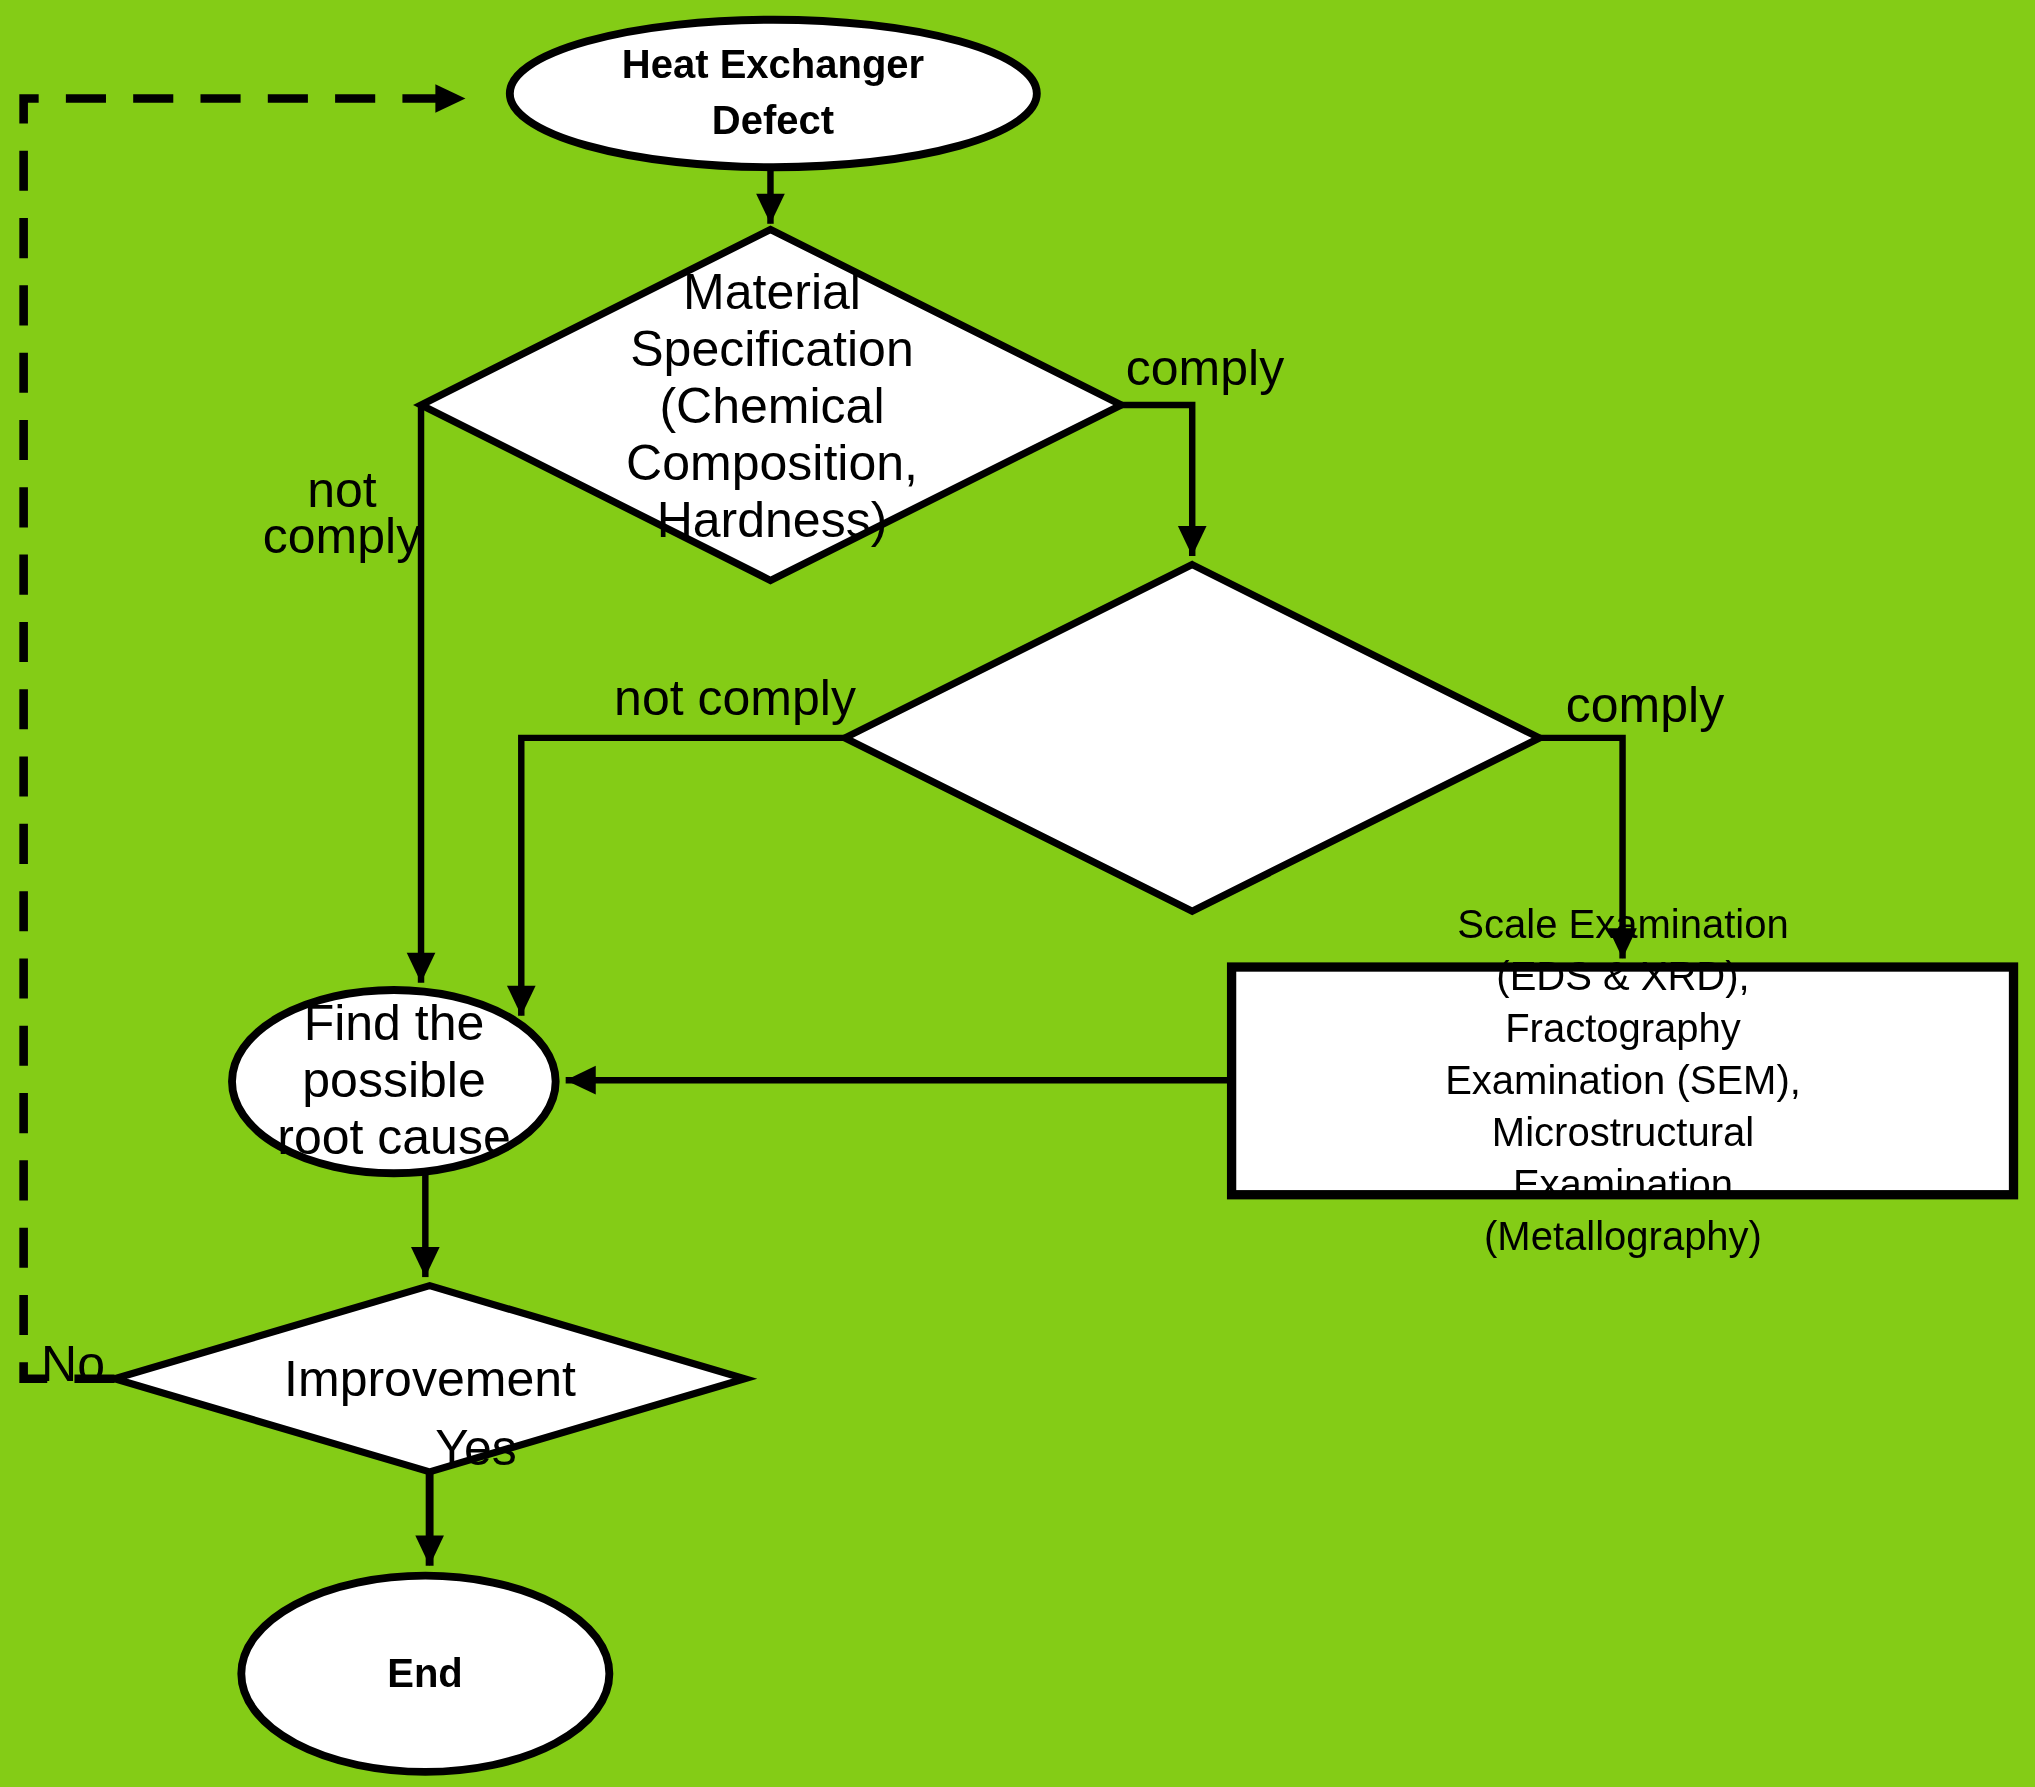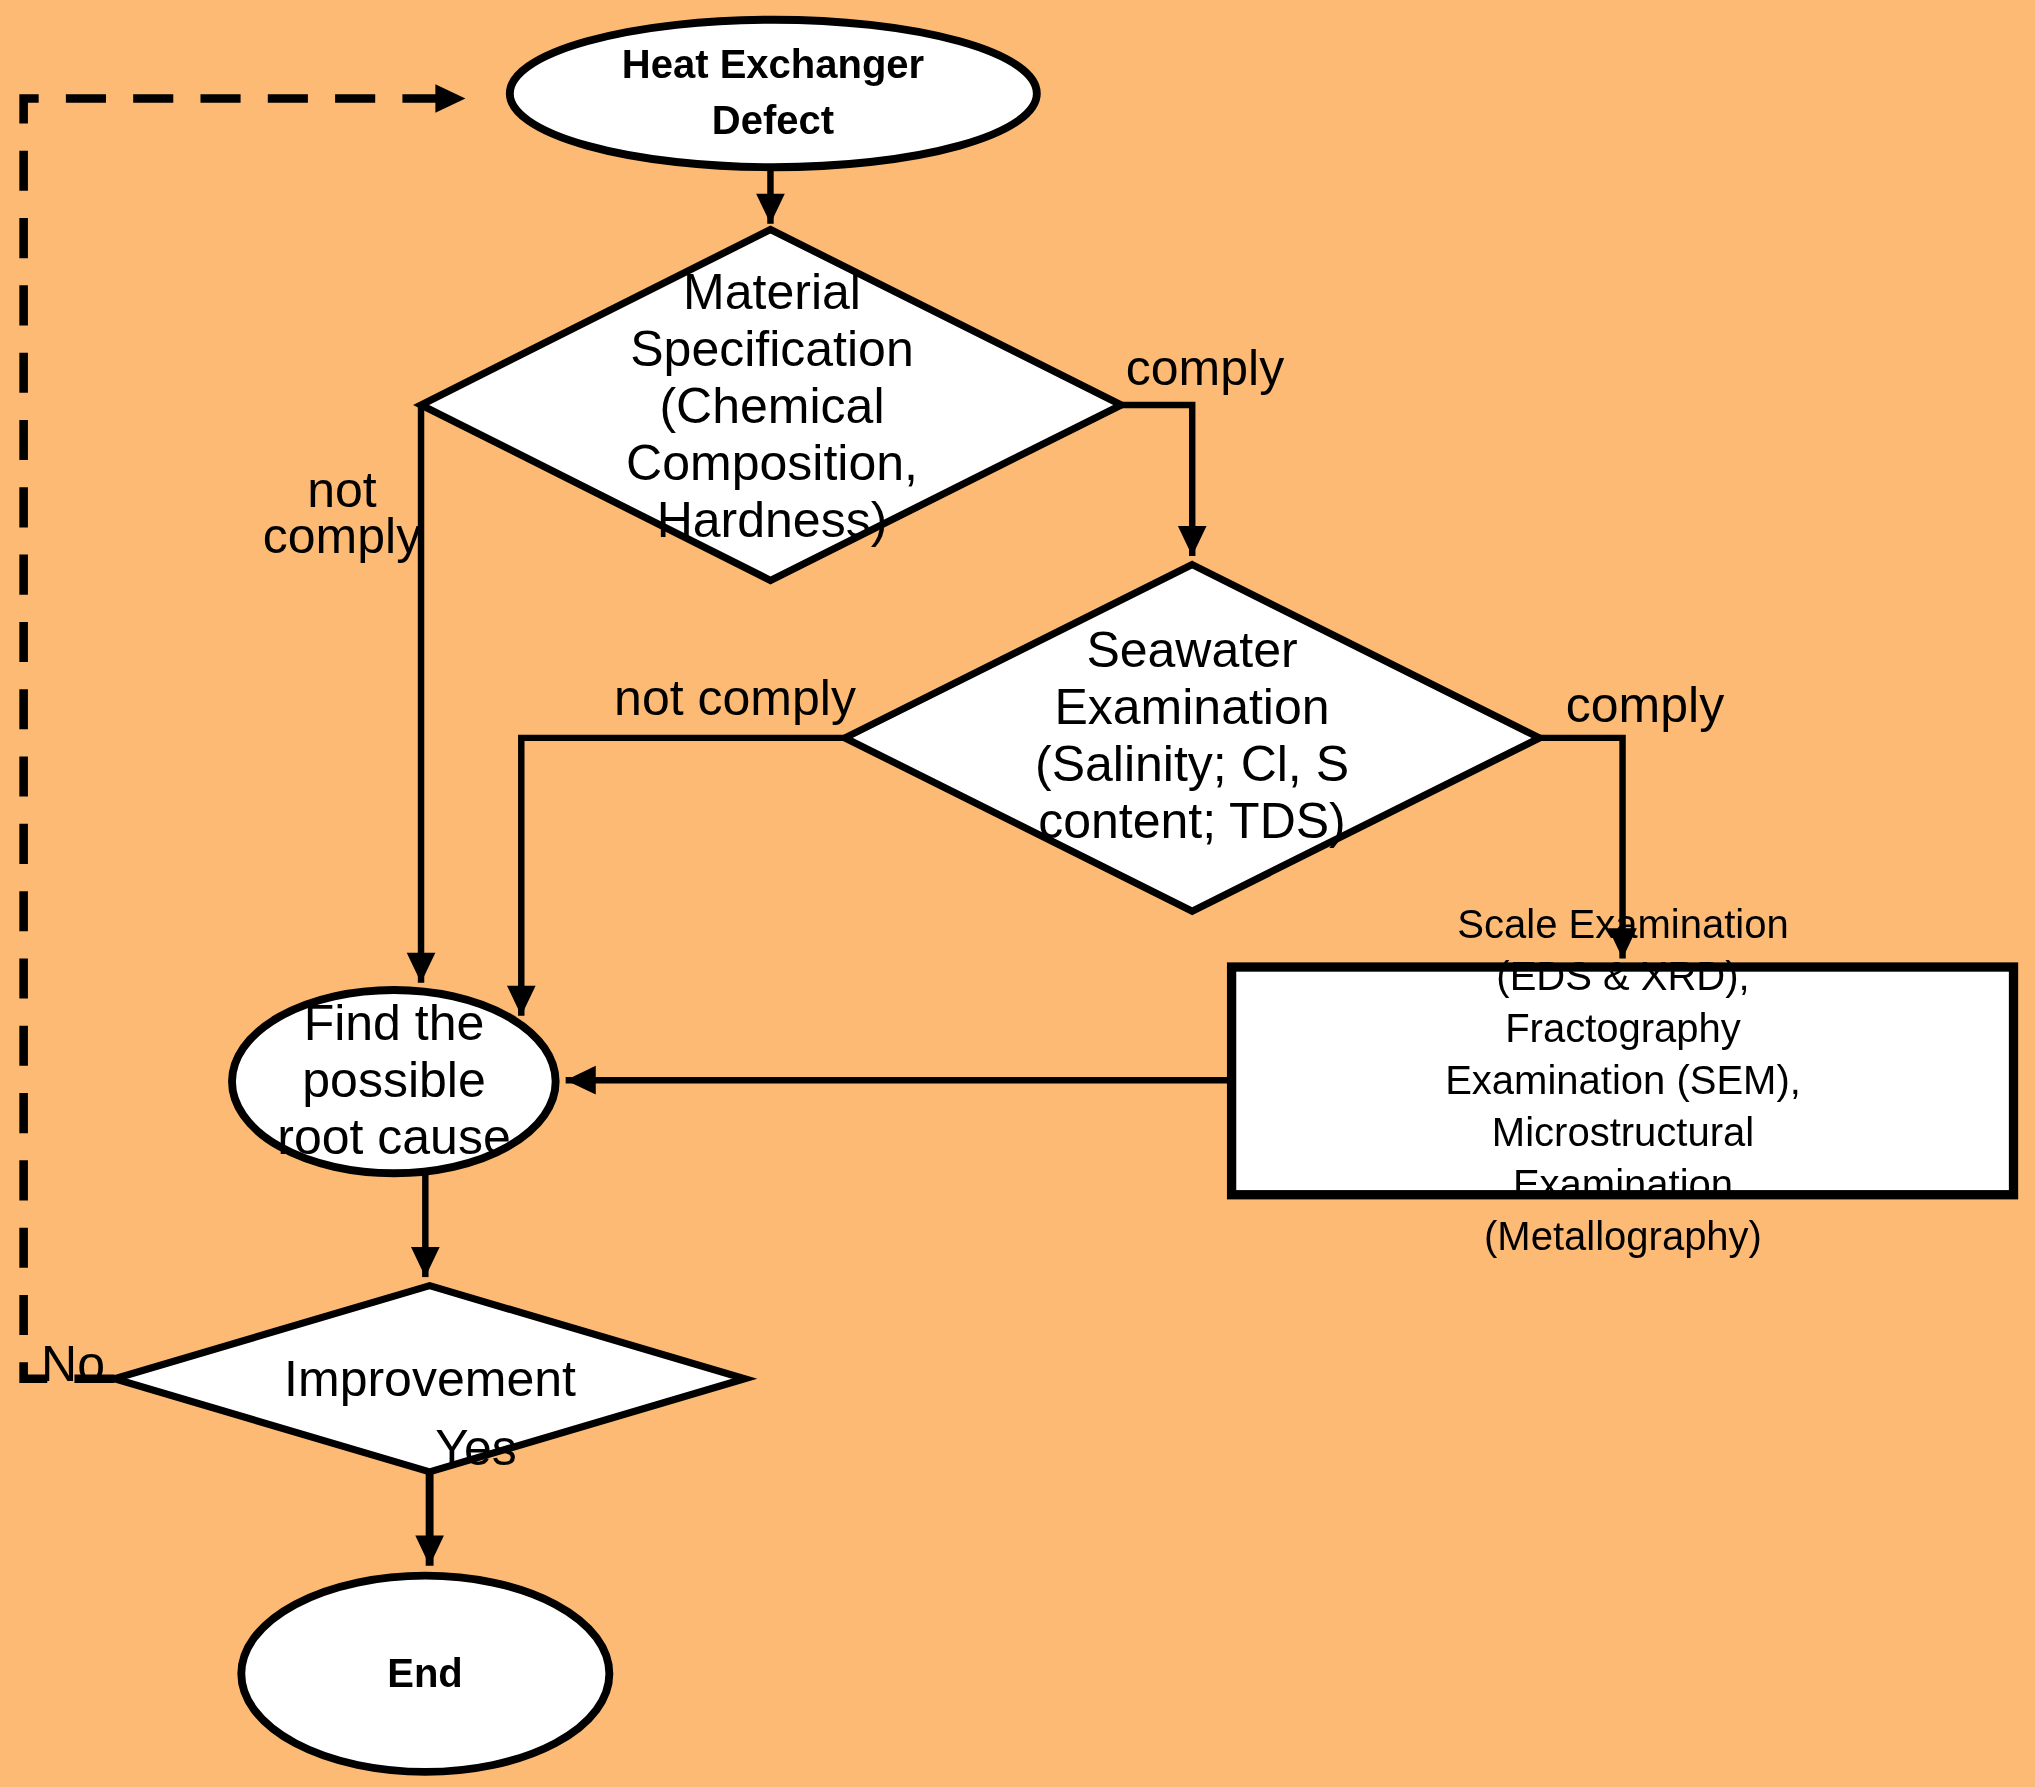--- a/index.html
+++ b/index.html
@@ -4,21 +4,21 @@
 <style>
   html, body {
     margin: 0;
     padding: 0;
     background: #ffffff;
   }
   .canvas {
     position: relative;
     width: 2035px;
     height: 1788px;
-    background: #fdba74;
+    background: #84cc16;
     font-family: "Liberation Sans", sans-serif;
     color: #000000;
     overflow: hidden;
   }
   .canvas svg {
     position: absolute;
     left: 0;
     top: 0;
   }
   .label {
@@ -90,24 +90,20 @@
 
   <div class="label bold" style="left:773px; top:92px; line-height:56px;">Heat Exchanger
 Defect</div>
 
   <div class="label" style="left:772px; top:406px;">Material
 Specification
 (Chemical
 Composition,
 Hardness)</div>
 
-  <div class="label" style="left:1192px; top:736px;">Seawater
-Examination
-(Salinity; Cl, S
-content; TDS)</div>
 
   <div class="label rect-text" style="left:1623px; top:1080px;">Scale Examination (EDS &amp; XRD),
 Fractography Examination (SEM),
 Microstructural Examination
 (Metallography)</div>
 
   <div class="label" style="left:394px; top:1080px;">Find the
 possible
 root cause</div>
 

